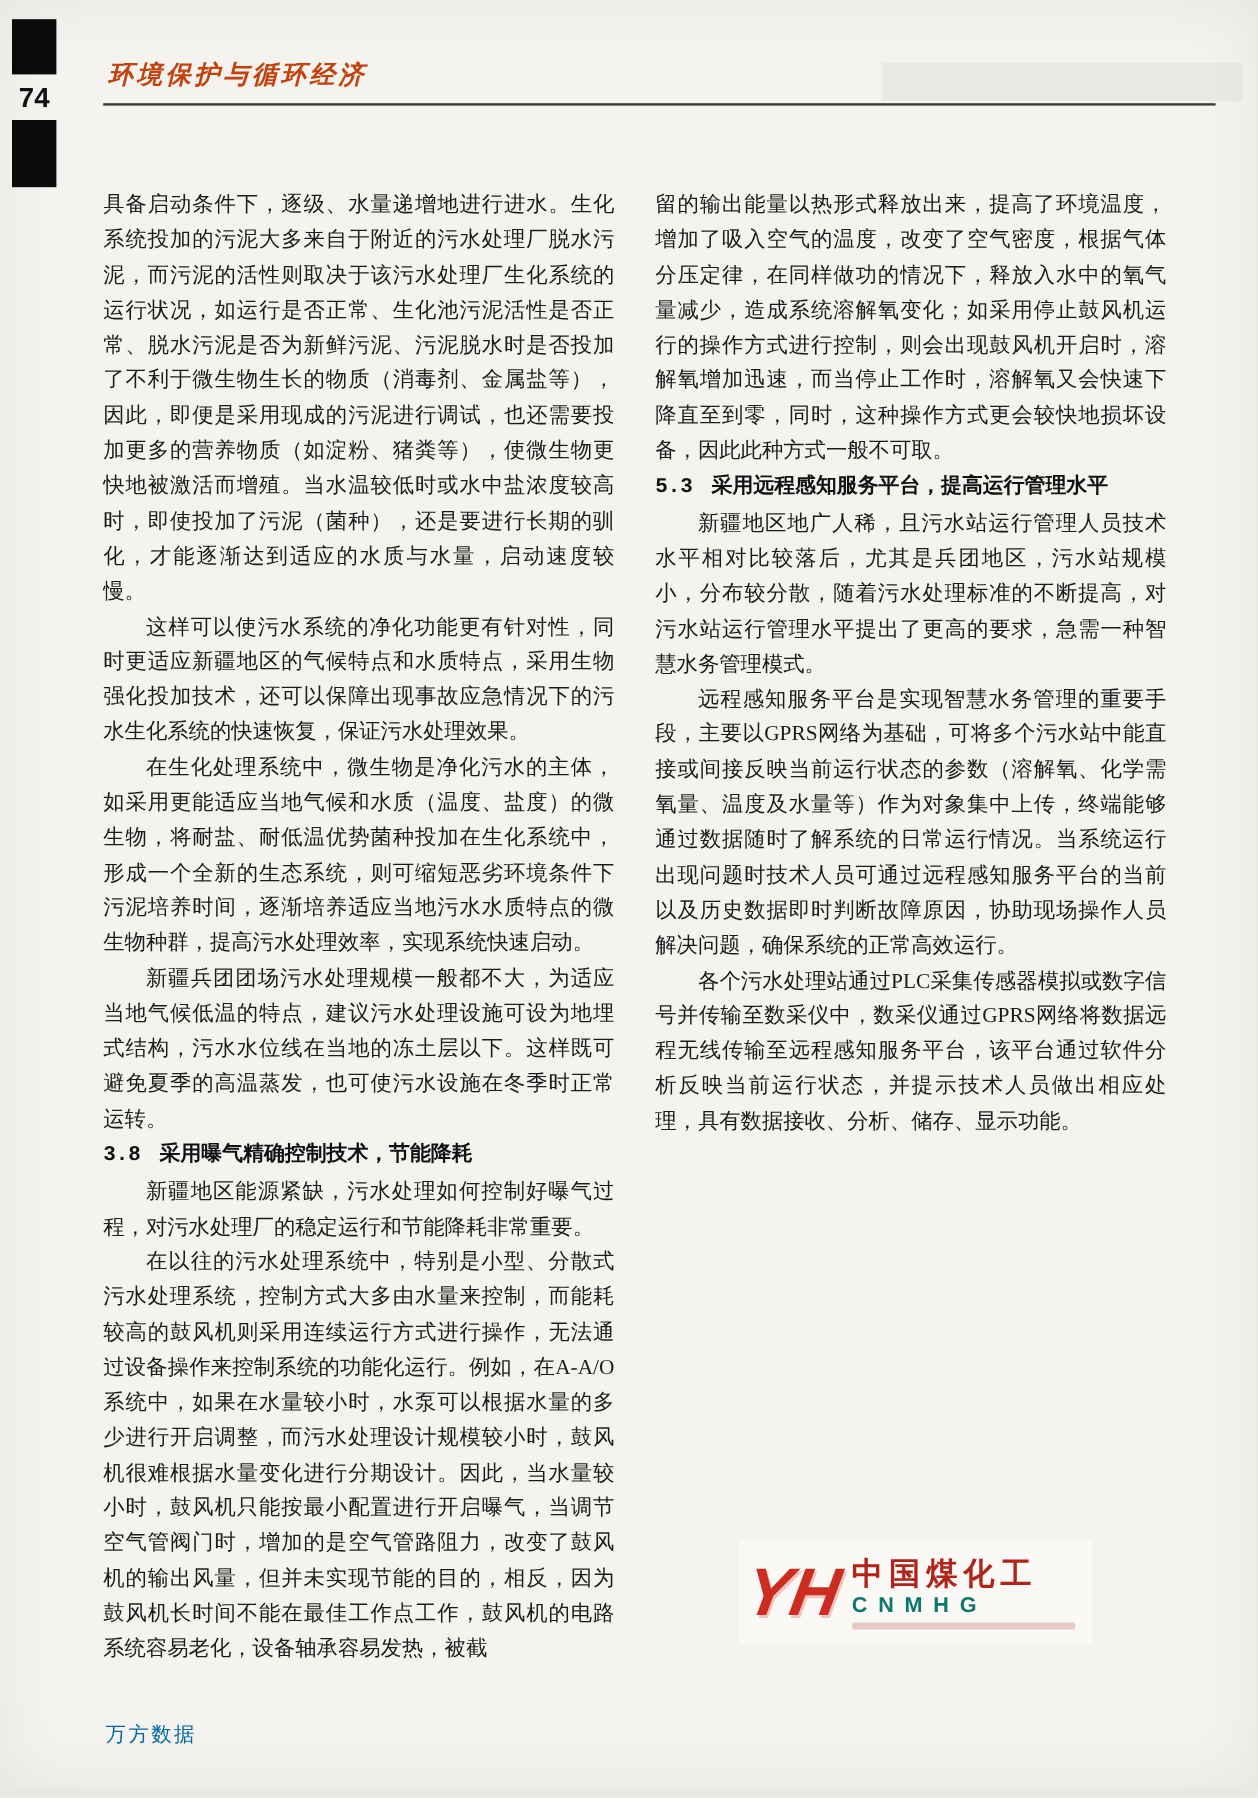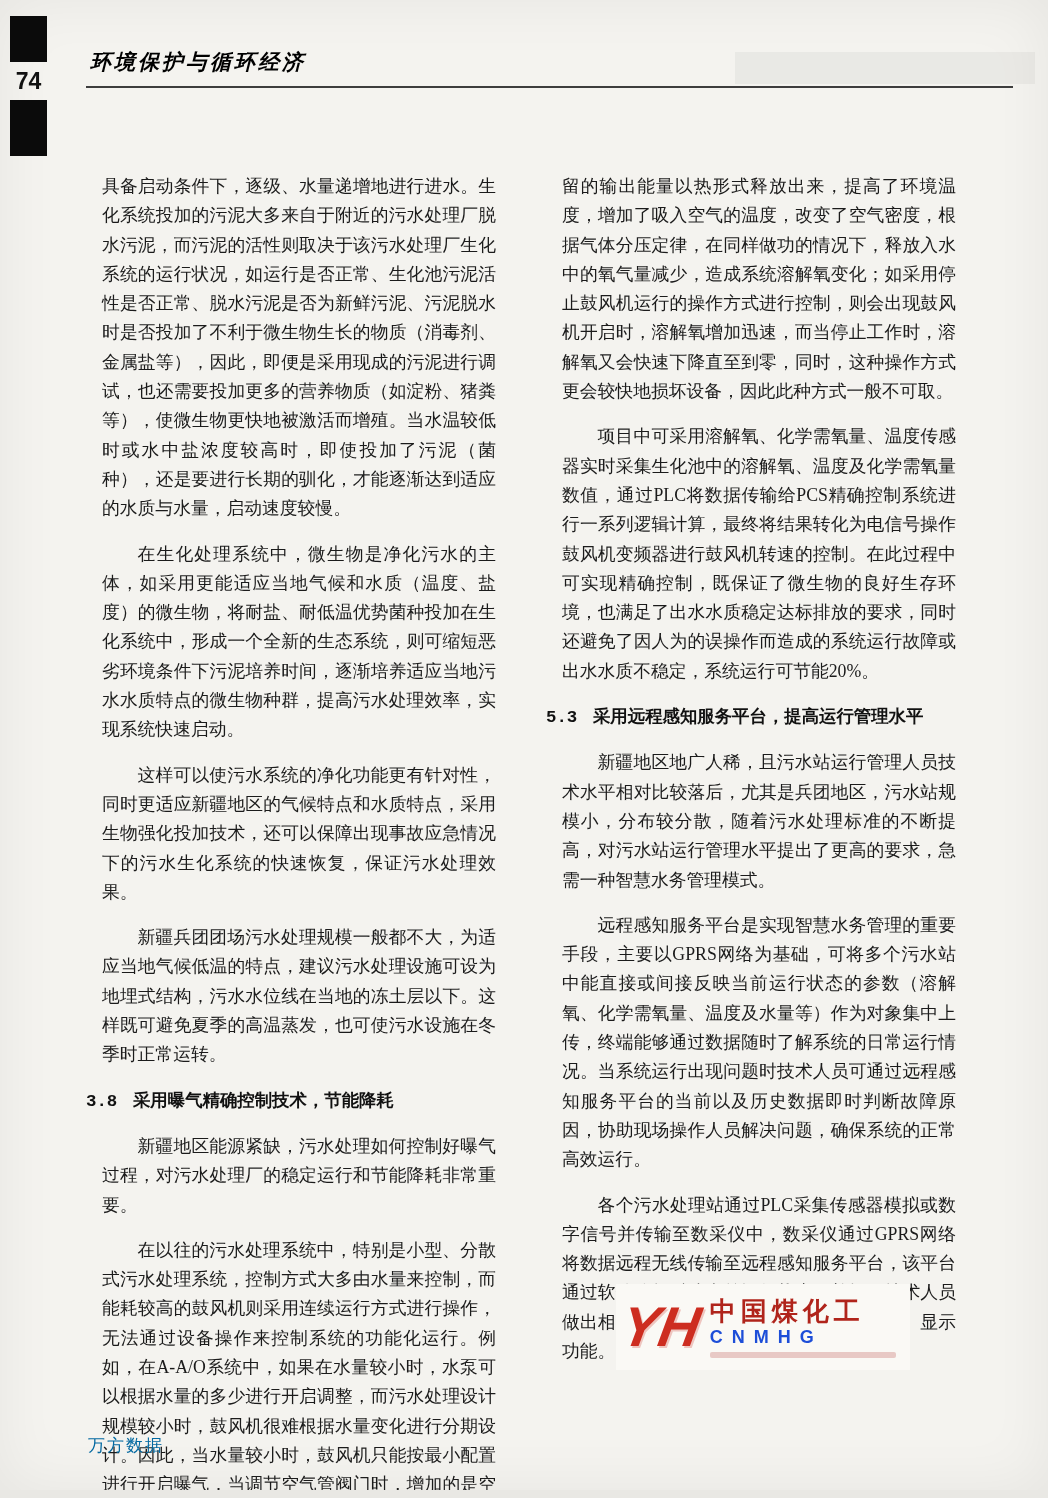--- a/index.html
+++ b/index.html
@@ -30,21 +30,21 @@
     font-weight: bold; font-size: 23px; color: #111;
   }
   .corner-black-bottom {
     position: absolute; left: 10px; top: 100px;
     width: 37px; height: 56px; background: #0b0b0b;
   }
   
   .journal-title {
     position: absolute; left: 90px; top: 48px;
     font-size: 21px; font-style: italic; font-weight: bold;
-    letter-spacing: 3px; color: #000000;
+    letter-spacing: 3px; color: #c2410c;
   }
   .header-rule {
     position: absolute; left: 86px; top: 86px;
     width: 927px; height: 2px; background: #3d3d3d;
   }
   .scan-artifact {
     position: absolute; left: 735px; top: 52px;
     width: 300px; height: 32px;
     background: rgba(120,118,112,0.08);
   }
@@ -53,21 +53,21 @@
     position: absolute; left: 86px; top: 156px;
     width: 886px;
     display: flex; gap: 34px;
   }
   .col {
     width: 426px;
     font-size: 17.8px;
     line-height: 29.3px;
     text-align: justify;
   }
-  .col p { margin: 16px; }
+  .col p { margin: 0; }
   .col p.ind { text-indent: 2em; }
   .col h3.sec {
     margin: 0;
     font-family: "Liberation Sans", sans-serif;
     font-size: 17.4px;
     font-weight: bold;
     line-height: 29.3px;
     color: #111;
   }
   .col h3.sec .num { margin-right: 0.9em; font-family: Liberation Mono, monospace; }
@@ -89,21 +89,21 @@
   }
   .wm-text { display: flex; flex-direction: column; justify-content: center; }
   .wm-name {
     font-family: "Liberation Sans", sans-serif;
     font-size: 26px; font-weight: bold;
     color: #b0241b; letter-spacing: 5px; line-height: 1.2;
   }
   .wm-latin {
     font-family: "Liberation Sans", sans-serif;
     font-size: 18px; font-weight: bold;
-    color: #1d4ed8; letter-spacing: 9px; line-height: 1.2;
+    color: #0f766e; letter-spacing: 9px; line-height: 1.2;
   }
   .wm-tagline {
     width: 186px; height: 6px; margin-top: 4px;
     background: #d8a29c; opacity: 0.55; border-radius: 2px;
   }
   
   .footer-mark {
     position: absolute; left: 88px; top: 1434px;
     font-size: 17px; color: #0369a1; letter-spacing: 2px;
   }
@@ -118,33 +118,32 @@
   <div class="corner-black-bottom"></div>
 
   <div class="journal-title">环境保护与循环经济</div>
   <div class="scan-artifact"></div>
   <div class="header-rule"></div>
 
   <div class="columns">
 
     <section class="col">
       <p class="cont">具备启动条件下，逐级、水量递增地进行进水。生化系统投加的污泥大多来自于附近的污水处理厂脱水污泥，而污泥的活性则取决于该污水处理厂生化系统的运行状况，如运行是否正常、生化池污泥活性是否正常、脱水污泥是否为新鲜污泥、污泥脱水时是否投加了不利于微生物生长的物质（消毒剂、金属盐等），因此，即便是采用现成的污泥进行调试，也还需要投加更多的营养物质（如淀粉、猪粪等），使微生物更快地被激活而增殖。当水温较低时或水中盐浓度较高时，即使投加了污泥（菌种），还是要进行长期的驯化，才能逐渐达到适应的水质与水量，启动速度较慢。</p>
+      <p class="ind">这样可以使污水系统的净化功能更有针对性，同时更适应新疆地区的气候特点和水质特点，采用生物强化投加技术，还可以保障出现事故应急情况下的污水生化系统的快速恢复，保证污水处理效果。</p>
       <p class="ind">在生化处理系统中，微生物是净化污水的主体，如采用更能适应当地气候和水质（温度、盐度）的微生物，将耐盐、耐低温优势菌种投加在生化系统中，形成一个全新的生态系统，则可缩短恶劣环境条件下污泥培养时间，逐渐培养适应当地污水水质特点的微生物种群，提高污水处理效率，实现系统快速启动。</p>
-      <p class="ind">这样可以使污水系统的净化功能更有针对性，同时更适应新疆地区的气候特点和水质特点，采用生物强化投加技术，还可以保障出现事故应急情况下的污水生化系统的快速恢复，保证污水处理效果。</p>
       <p class="ind">新疆兵团团场污水处理规模一般都不大，为适应当地气候低温的特点，建议污水处理设施可设为地埋式结构，污水水位线在当地的冻土层以下。这样既可避免夏季的高温蒸发，也可使污水设施在冬季时正常运转。</p>
       <h3 class="sec">
         <span class="num">3.8</span><span>采用曝气精确控制技术，节能降耗</span>
       </h3>
       <p class="ind">新疆地区能源紧缺，污水处理如何控制好曝气过程，对污水处理厂的稳定运行和节能降耗非常重要。</p>
       <p class="ind">在以往的污水处理系统中，特别是小型、分散式污水处理系统，控制方式大多由水量来控制，而能耗较高的鼓风机则采用连续运行方式进行操作，无法通过设备操作来控制系统的功能化运行。例如，在A-A/O系统中，如果在水量较小时，水泵可以根据水量的多少进行开启调整，而污水处理设计规模较小时，鼓风机很难根据水量变化进行分期设计。因此，当水量较小时，鼓风机只能按最小配置进行开启曝气，当调节空气管阀门时，增加的是空气管路阻力，改变了鼓风机的输出风量，但并未实现节能的目的，相反，因为鼓风机长时间不能在最佳工作点工作，鼓风机的电路系统容易老化，设备轴承容易发热，被截</p>
     </section>
 
     <section class="col">
       <p class="cont">留的输出能量以热形式释放出来，提高了环境温度，增加了吸入空气的温度，改变了空气密度，根据气体分压定律，在同样做功的情况下，释放入水中的氧气量减少，造成系统溶解氧变化；如采用停止鼓风机运行的操作方式进行控制，则会出现鼓风机开启时，溶解氧增加迅速，而当停止工作时，溶解氧又会快速下降直至到零，同时，这种操作方式更会较快地损坏设备，因此此种方式一般不可取。</p>
-      <p class="ind">项目中可采用溶解氧、化学需氧量、温度传感器实时采集生化池中的溶解氧、温度及化学需氧量数值，通过PLC将数据传输给PCS精确控制系统进行一系列逻辑计算，最终将结果转化为电信号操作鼓风机变频器进行鼓风机转速的控制。在此过程中可实现精确控制，既保证了微生物的良好生存环境，也满足了出水水质稳定达标排放的要求，同时还避免了因人为的误操作而造成的系统运行故障或出水水质不稳定，系统运行可节能20%。</p>
       <h3 class="sec">
         <span class="num">5.3</span><span>采用远程感知服务平台，提高运行管理水平</span>
       </h3>
       <p class="ind">新疆地区地广人稀，且污水站运行管理人员技术水平相对比较落后，尤其是兵团地区，污水站规模小，分布较分散，随着污水处理标准的不断提高，对污水站运行管理水平提出了更高的要求，急需一种智慧水务管理模式。</p>
       <p class="ind">远程感知服务平台是实现智慧水务管理的重要手段，主要以GPRS网络为基础，可将多个污水站中能直接或间接反映当前运行状态的参数（溶解氧、化学需氧量、温度及水量等）作为对象集中上传，终端能够通过数据随时了解系统的日常运行情况。当系统运行出现问题时技术人员可通过远程感知服务平台的当前以及历史数据即时判断故障原因，协助现场操作人员解决问题，确保系统的正常高效运行。</p>
       <p class="ind">各个污水处理站通过PLC采集传感器模拟或数字信号并传输至数采仪中，数采仪通过GPRS网络将数据远程无线传输至远程感知服务平台，该平台通过软件分析反映当前运行状态，并提示技术人员做出相应处理，具有数据接收、分析、储存、显示功能。</p>
     </section>
 
   </div>
 

